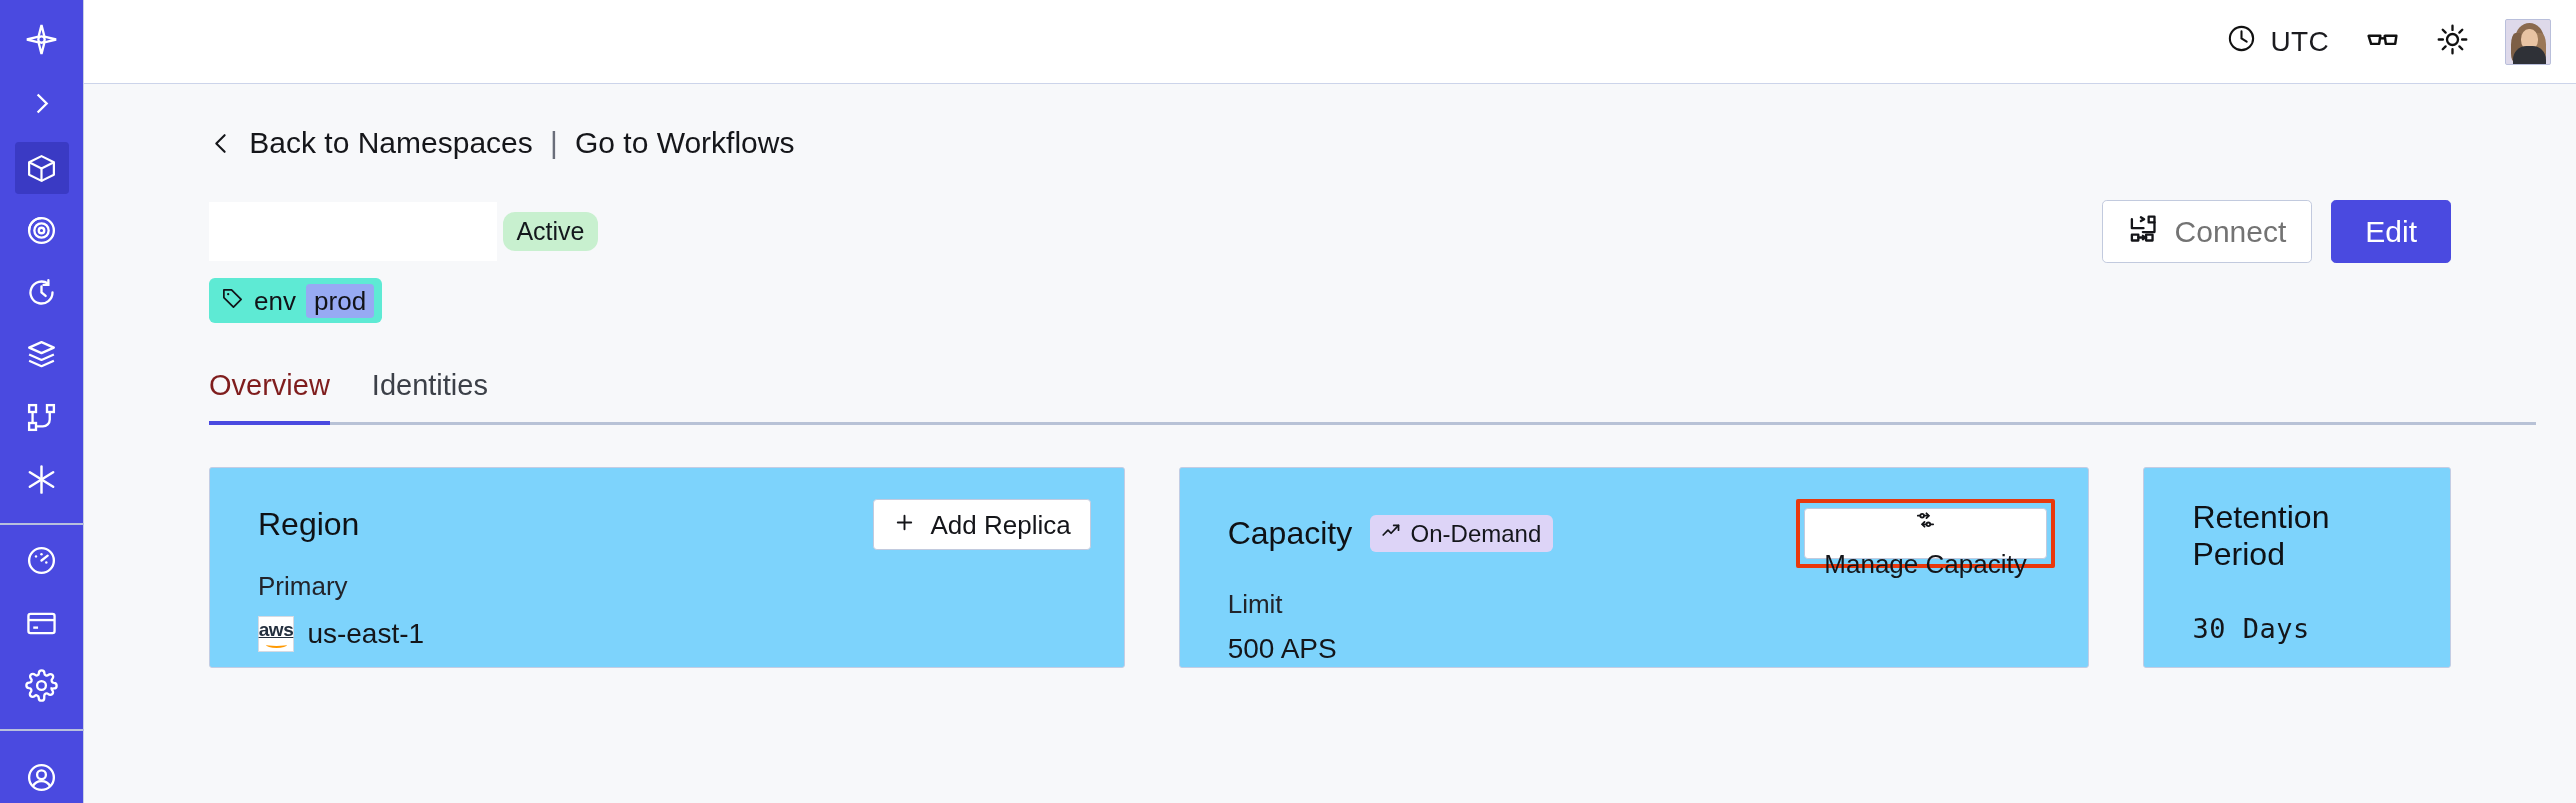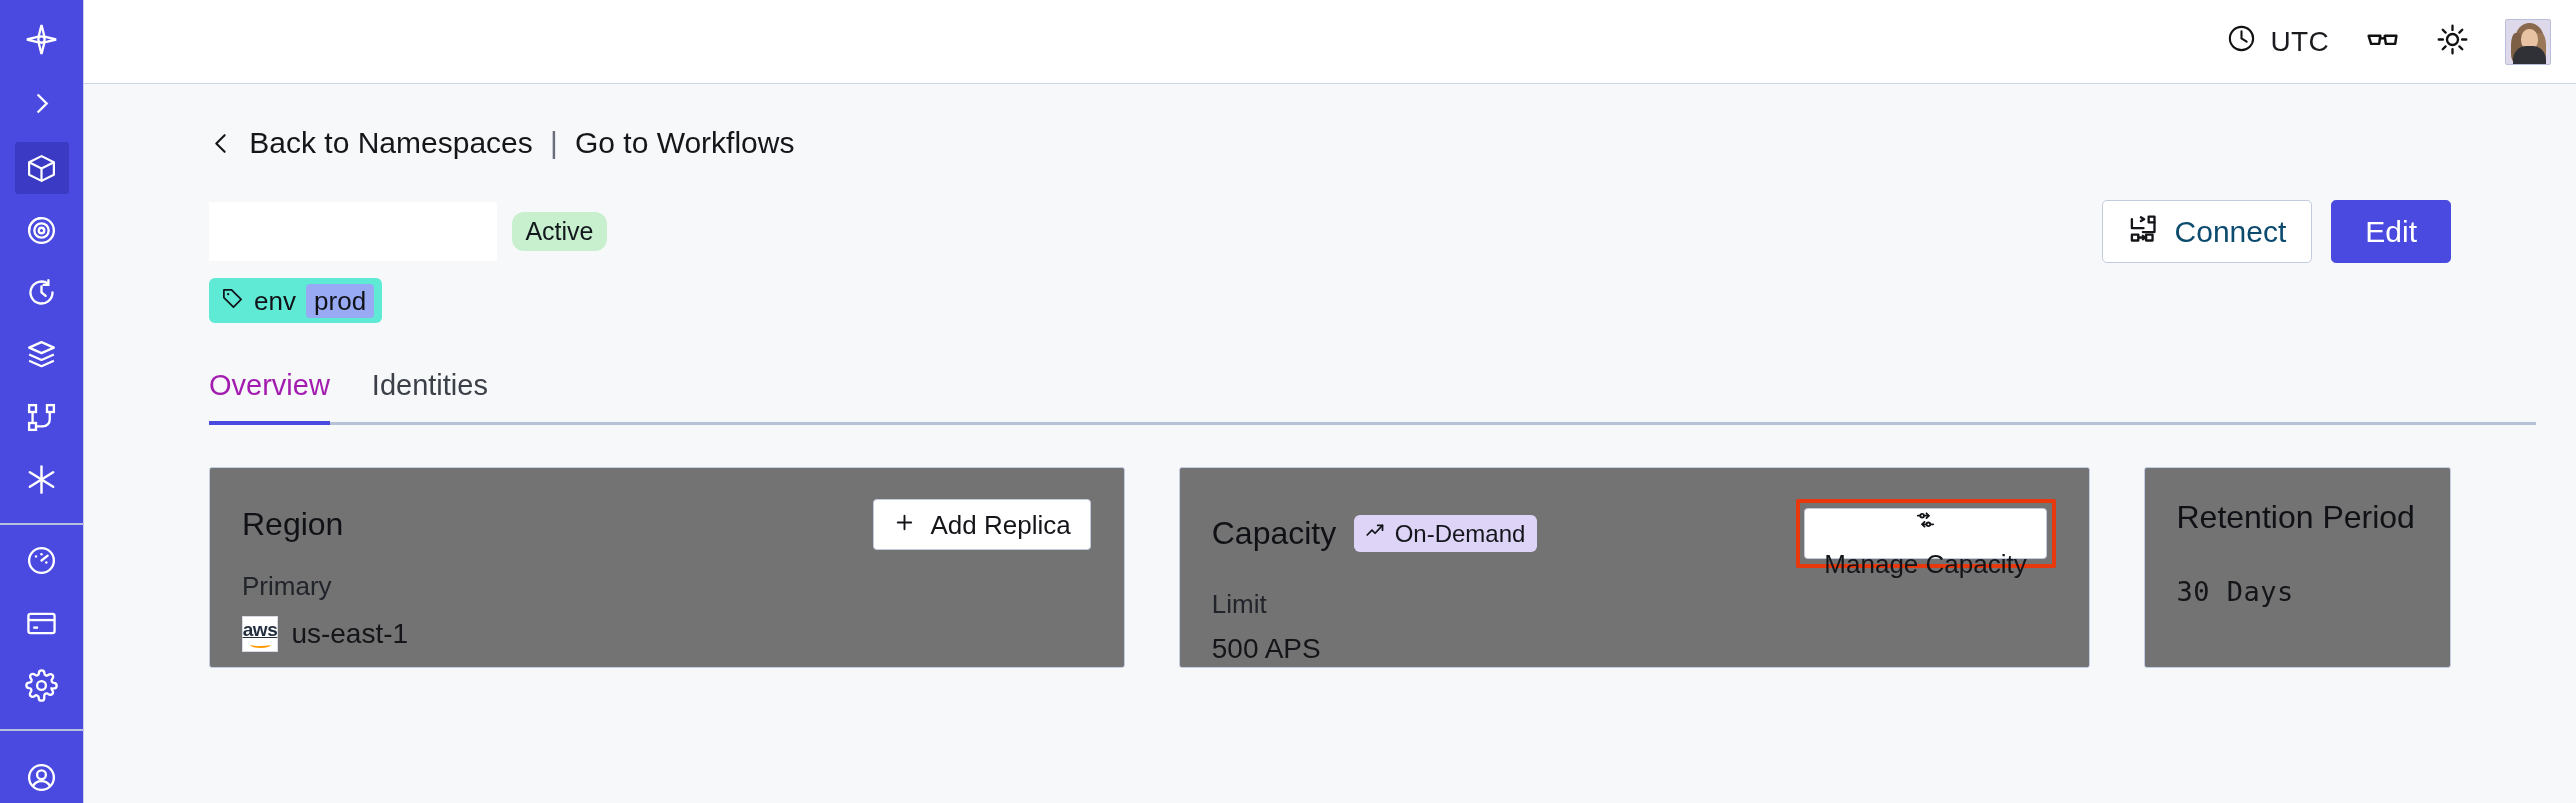--- a/index.html
+++ b/index.html
@@ -66,54 +66,54 @@
   .crumb .chev { display:flex; align-items:center; }
   .crumb a { color: #15161a; text-decoration: none; }
   .crumb .sep { color: #6a6e7a; font-weight: 300; padding: 0 1.9px; }
 
   
   .title-row { display: flex; align-items: center; margin-top: 42px; height: 59px; }
   .title-redacted {
     width: 288px; height: 59px; background: #ffffff; position: relative;
   }
   .badge-active {
-    margin-left: 15px;
+    margin-left: 6px;
     background: #c8f0cf; color: #13181c;
     font-size: 25px; padding: 6.7px 13.4px; border-radius: 12px;
     line-height: 1;
   }
   .actions { margin-left: auto; display: flex; align-items: center; gap: 19px; }
   .btn {
     display: flex; align-items: center; justify-content: center; gap: 15.3px;
     font-size: 30px; height: 63px; padding: 0 25px;
     border-radius: 4.8px; cursor: pointer; line-height: 1;
   }
-  .btn-outline { background: #ffffff; border: 1.9px solid #c2cade; color: #0c4a6e; }
+  .btn-outline { background: #ffffff; border: 1.9px solid #c2cade; color: #737373; }
   .btn-primary { background: #4a4ae0; border: 1.9px solid #4a4ae0; color: #ffffff; padding: 16px 33px; }
 
   
   .tags { margin-top: 17.3px; display:flex; }
   .tag {
     display: inline-flex; align-items: center; gap: 10.5px;
     background: #5eead4; border-radius: 5.8px; padding: 5.8px 8.6px 5.8px 11.5px;
     font-size: 26px; color: #121318; line-height: 1;
   }
   .tag .tval { background: #97aaf3; border-radius: 3.8px; padding: 3.8px 7.7px; }
 
   
   .tabs { margin-top: 46px; display: flex; gap: 42px; position: relative; }
   .tab { font-size: 29px; color: #3c4048; padding-bottom: 19px; cursor: pointer; }
-  .tab.sel { color: #a21caf; border-bottom: 4.8px solid #4a4ae0; }
+  .tab.sel { color: #7f1d1d; border-bottom: 4.8px solid #4a4ae0; }
   .tab-rule { height: 3.8px; background: #b8c2d6; width: 2327px; margin-top: -3.8px; }
 
   
   .cards { margin-top: 42px; display: flex; gap: 54px; }
   .card {
-    background: #737373; border: 1.9px solid #c3cde4; border-radius: 2.9px;
-    height: 201px; padding: 31px 33px 0 32px; position: relative;
+    background: #7dd3fc; border: 1.9px solid #c3cde4; border-radius: 2.9px;
+    height: 201px; padding: 31px 33px 0 48px; position: relative;
   }
   .card.c1 { width: 921px; }
   .card.c2 { width: 916px; }
   .card.c3 { width: 309px; }
   .card-head { display: flex; align-items: center; }
   .card-title { font-size: 32px; color: #0f1115; font-weight: 400; }
   .badge-ondemand {
     margin-left: 17.3px; background: #ddd4f7; color: #14161b;
     font-size: 24px; border-radius: 5.8px; padding: 5.8px 11.5px;
     display: inline-flex; align-items: center; gap: 8.6px; line-height: 1;

